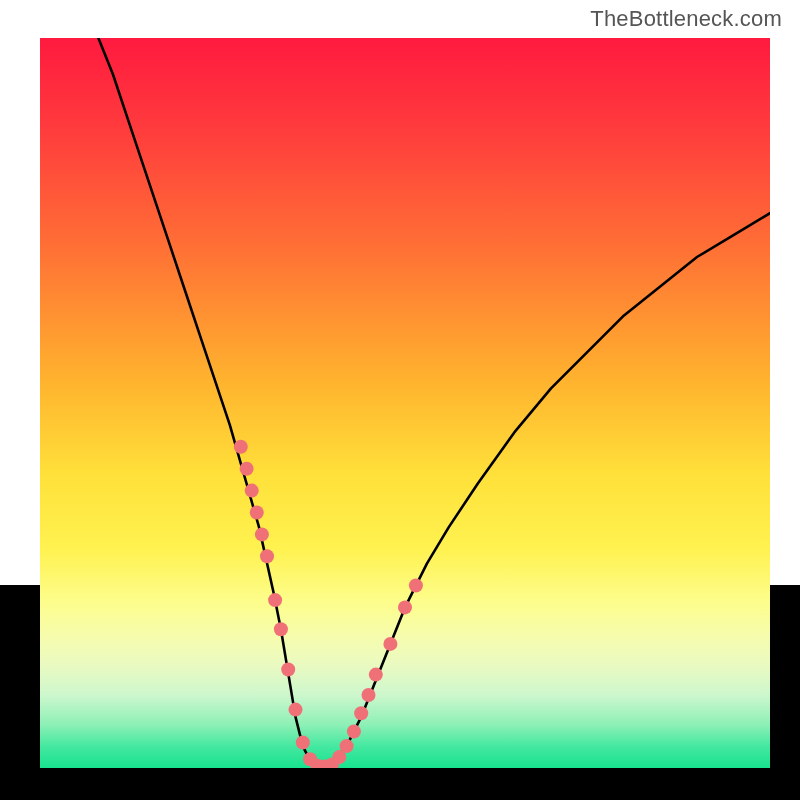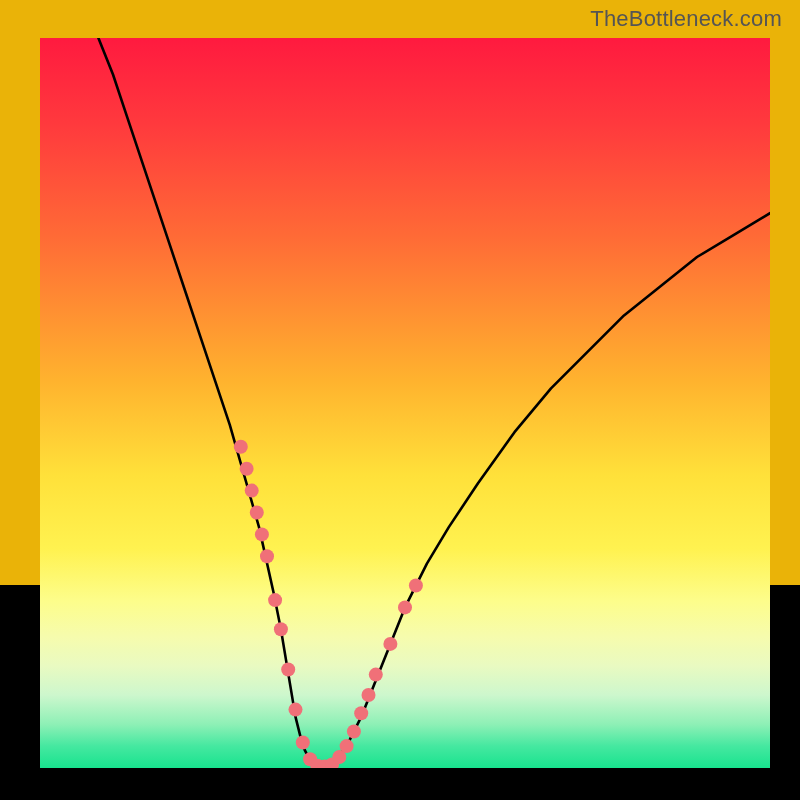--- a/index.html
+++ b/index.html
@@ -10,21 +10,21 @@
     overflow: hidden;
     background: #000;
     font-family: Arial, Helvetica, sans-serif;
   }
   .frame {
     position: absolute;
     left: 0;
     top: 0;
     width: 800px;
     height: 585px;
-    background: #eab308;
+    background: #ffffff;
   }
   .plot {
     position: absolute;
     left: 40px;
     top: 38px;
     width: 730px;
     height: 730px;
     background: linear-gradient(
       to bottom,
       #ff1a3f 0%,

